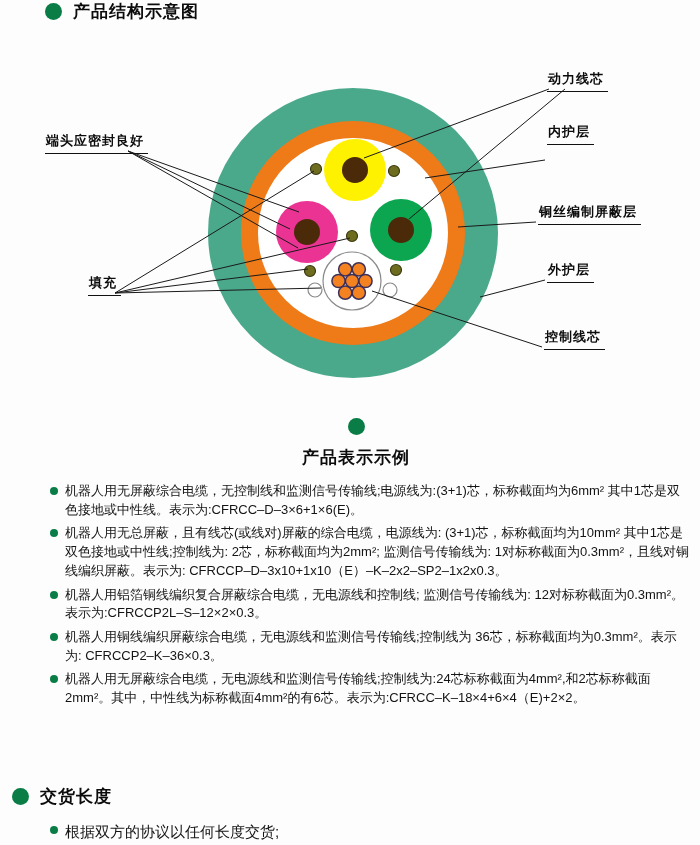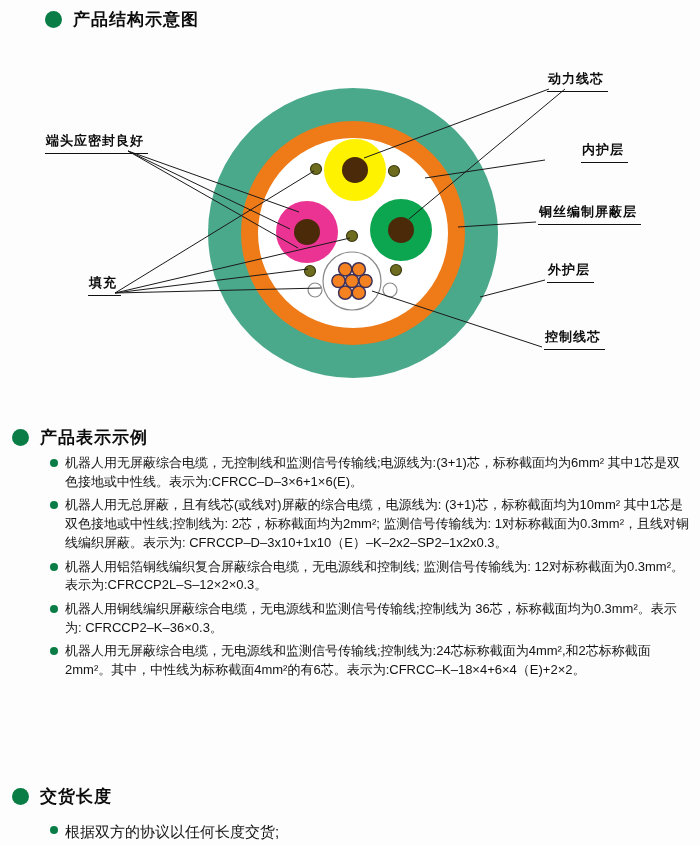--- a/index.html
+++ b/index.html
@@ -31,21 +31,21 @@
     position:absolute; left:0; top:5px; width:8px; height:8px; border-radius:50%;
     background:#0a7d46;
   }
   .delivery .item { font-size:15px; margin-bottom:7px; }
 </style>
 </head>
 <body>
 
 <div class="page">
 
-  <div class="sec-header" style="top:8px;padding-left:45px;">
+  <div class="sec-header" style="top:0;padding-left:45px;">
     <span class="bullet-lg"></span>
     <h1 class="sec-title">产品结构示意图</h1>
   </div>
 
   <div class="diagram">
     <svg width="700" height="400" viewBox="0 0 700 400">
 
       <circle cx="353" cy="233" r="145" fill="#4aa88b"></circle>
       <circle cx="353" cy="233" r="112" fill="#ee7a18"></circle>
       <circle cx="353" cy="233" r="95" fill="#ffffff"></circle>
@@ -95,29 +95,29 @@
         <line x1="115" y1="293" x2="321" y2="288"></line>
         <line x1="545" y1="160" x2="425" y2="178"></line>
         <line x1="536" y1="222" x2="458" y2="227"></line>
         <line x1="545" y1="280" x2="480" y2="297"></line>
         <line x1="542" y1="347" x2="372" y2="291"></line>
       </g>
     </svg>
 
     <div class="dlabel" style="left:547px; top:70px;">动力线芯</div>
     <div class="dlabel" style="left:45px;  top:132px;">端头应密封良好</div>
-    <div class="dlabel" style="left:547px; top:141px;margin-left:34px;">内护层</div>
+    <div class="dlabel" style="left:547px; top:123px;">内护层</div>
     <div class="dlabel" style="left:538px; top:203px;">铜丝编制屏蔽层</div>
     <div class="dlabel" style="left:88px;  top:274px;">填充</div>
     <div class="dlabel" style="left:547px; top:261px;">外护层</div>
     <div class="dlabel" style="left:544px; top:328px;">控制线芯</div>
   </div>
 
   <section class="textsec" style="top:418px;">
-    <div class="sec-header" style="position:relative; top:8px;">
+    <div class="sec-header" style="position:relative; top:0;flex-direction:column;">
       <span class="bullet-lg"></span>
       <h2 class="sec-title">产品表示示例</h2>
     </div>
     <ul class="items">
       <li class="item">
         <span class="dot"></span>
         <span>机器人用无屏蔽综合电缆，无控制线和监测信号传输线;电源线为:(3+1)芯，标称截面均为6mm² 其中1芯是双色接地或中性线。表示为:CFRCC–D–3×6+1×6(E)。</span>
       </li>
       <li class="item">
         <span class="dot"></span>

